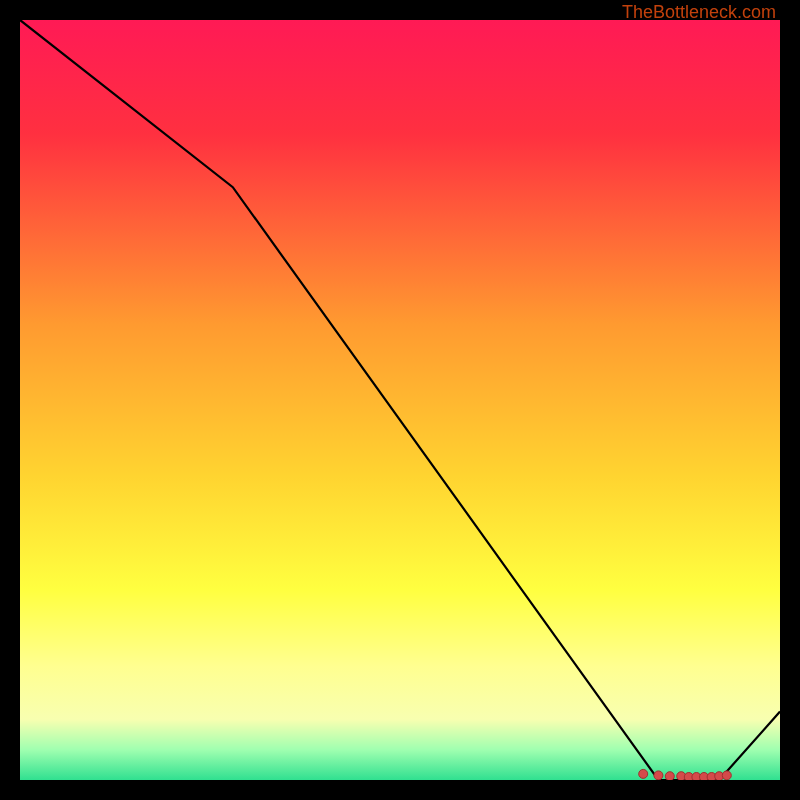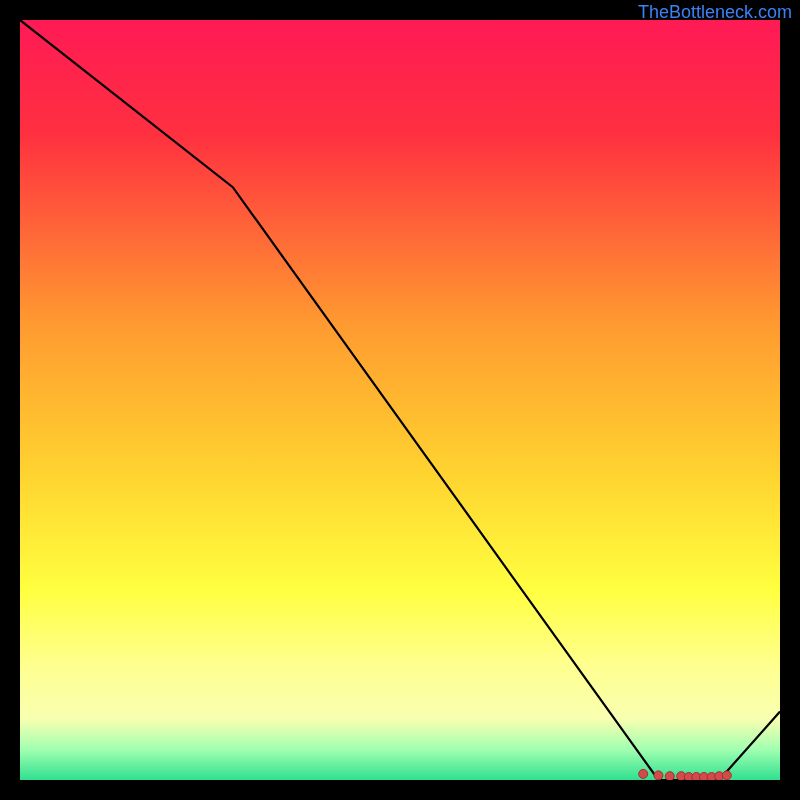--- a/index.html
+++ b/index.html
@@ -21,22 +21,22 @@
   .gradient-bg {
     position: absolute;
     left: 0;
     top: 0;
     width: 100%;
     height: 100%;
   }
   .watermark {
     position: absolute;
     top: 2px;
-    right: 8px;
-    color: #3b82f6;
+    right: 24px;
+    color: #c2410c;
     font-size: 18px;
     font-weight: 500;
     z-index: 10;
   }
   .curve-svg {
     position: absolute;
     left: 0;
     top: 0;
     width: 100%;
     height: 100%;

